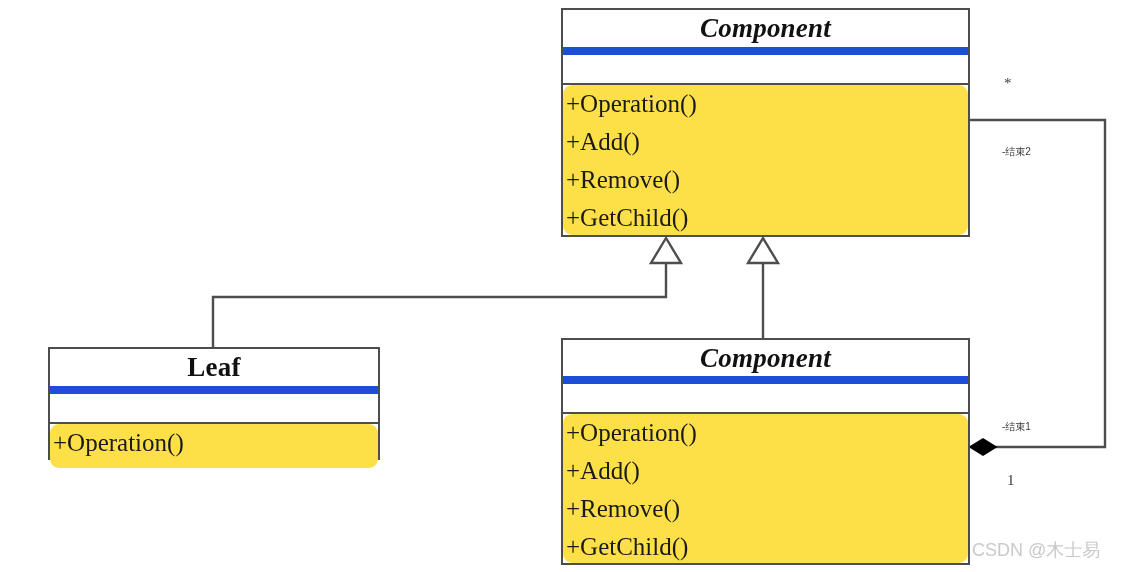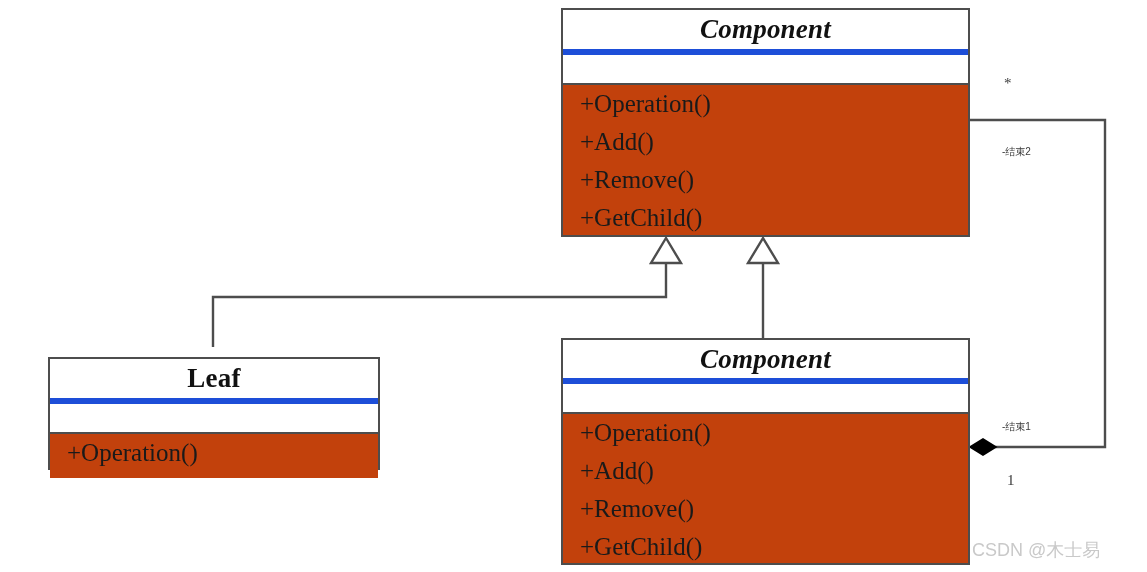--- a/index.html
+++ b/index.html
@@ -26,35 +26,36 @@
     height: 572px;
   }
   .uml-class {
     position: absolute;
     box-sizing: border-box;
     border: 2px solid #4d4d4d;
     background: #ffffff;
   }
   .uml-name-band {
     box-sizing: border-box;
-    border-bottom: 6px solid #1d4ed8;
+    border-bottom: 8px solid #1d4ed8;
     display: flex;
     align-items: center;
     justify-content: center;
     background: #ffffff;
   }
   .uml-attr-band {
     box-sizing: border-box;
     border-bottom: 2px solid #4d4d4d;
     background: #ffffff;
   }
   .uml-op-band {
     box-sizing: border-box;
-    background: #c2410c;
-    padding-left: 17px;
+    background: #fde047;
+    padding-left: 3px;
+    border-radius: 9px;
   }
   .class-title {
     font-family: "Liberation Serif", serif;
     font-weight: bold;
     font-size: 27px;
     color: #111111;
     letter-spacing: 0.2px;
   }
   .class-title.abstract {
     font-style: italic;
@@ -118,21 +119,21 @@
     </div>
     <div class="uml-attr-band" style="height:30px;"></div>
     <div class="uml-op-band" style="height:150px;">
       <div class="op-line">+Operation()</div>
       <div class="op-line">+Add()</div>
       <div class="op-line">+Remove()</div>
       <div class="op-line">+GetChild()</div>
     </div>
   </div>
 
-  <div class="uml-class" style="left:48px; top:357px; width:332px; height:113px;">
+  <div class="uml-class" style="left:48px; top:347px; width:332px; height:113px;">
     <div class="uml-name-band" style="height:45px;">
       <span class="class-title">Leaf</span>
     </div>
     <div class="uml-attr-band" style="height:30px;"></div>
     <div class="uml-op-band" style="height:44px;">
       <div class="op-line">+Operation()</div>
     </div>
   </div>
 
   <div class="uml-class" style="left:561px; top:338px; width:409px; height:227px;">

